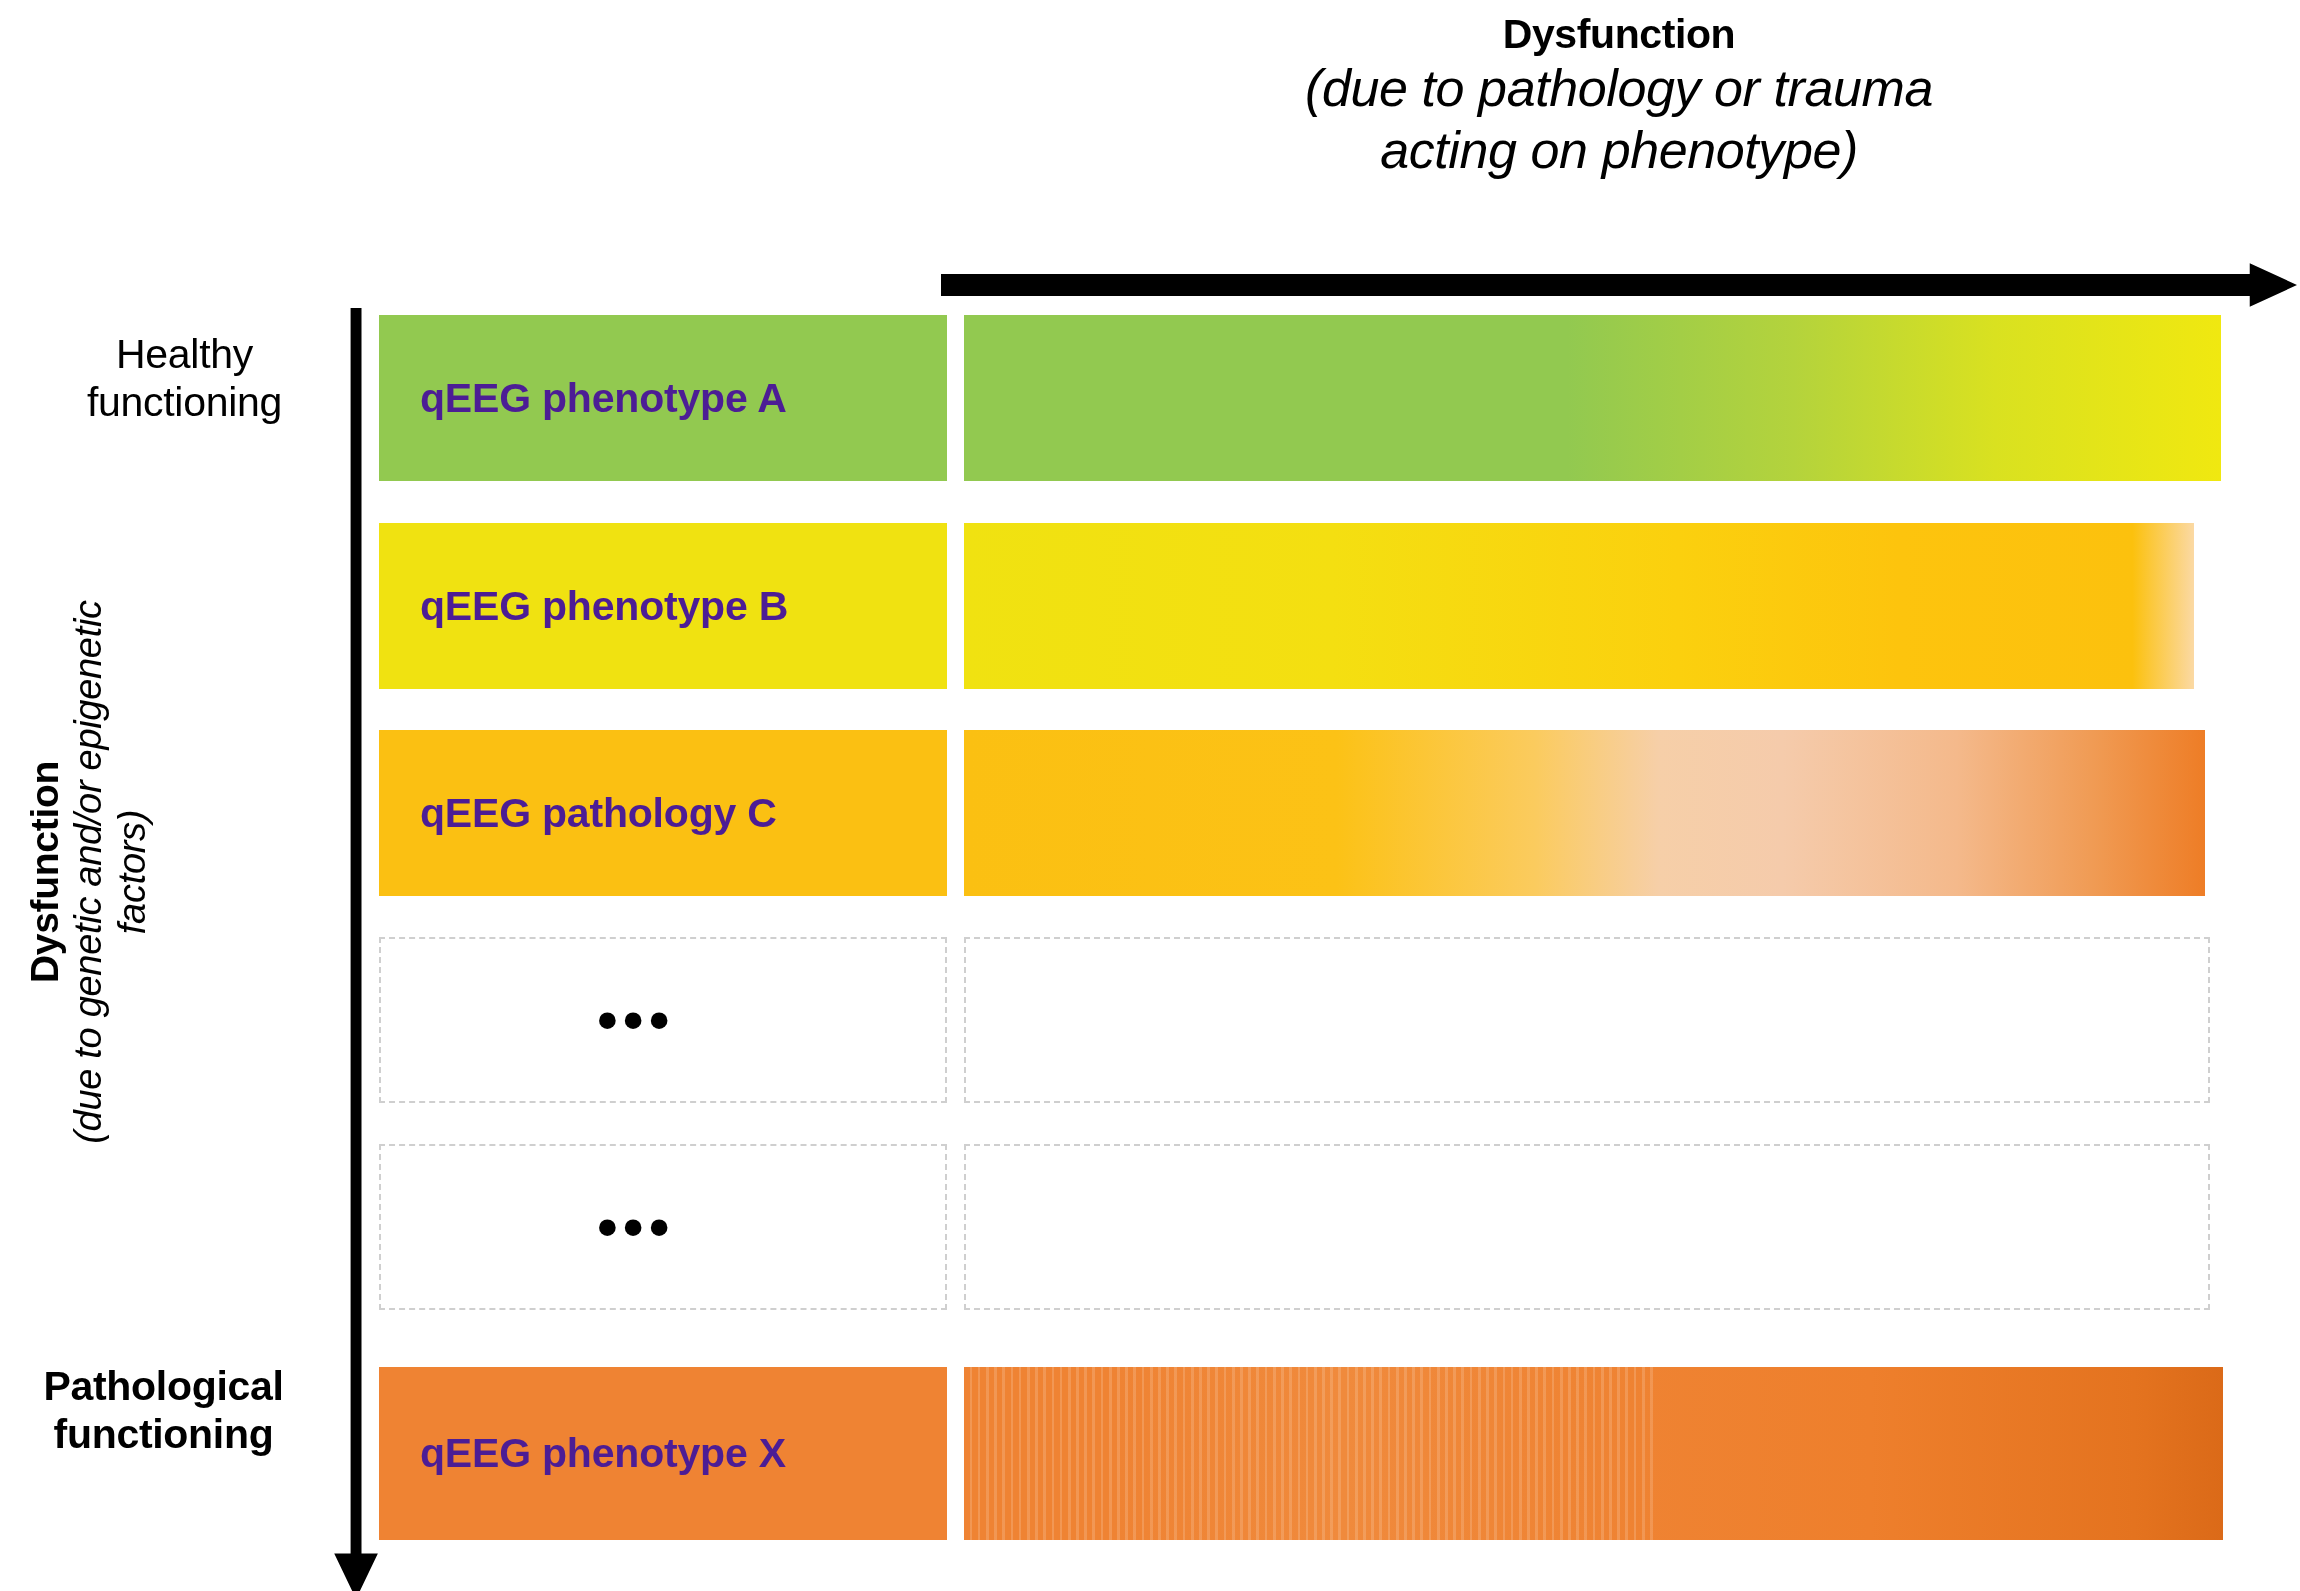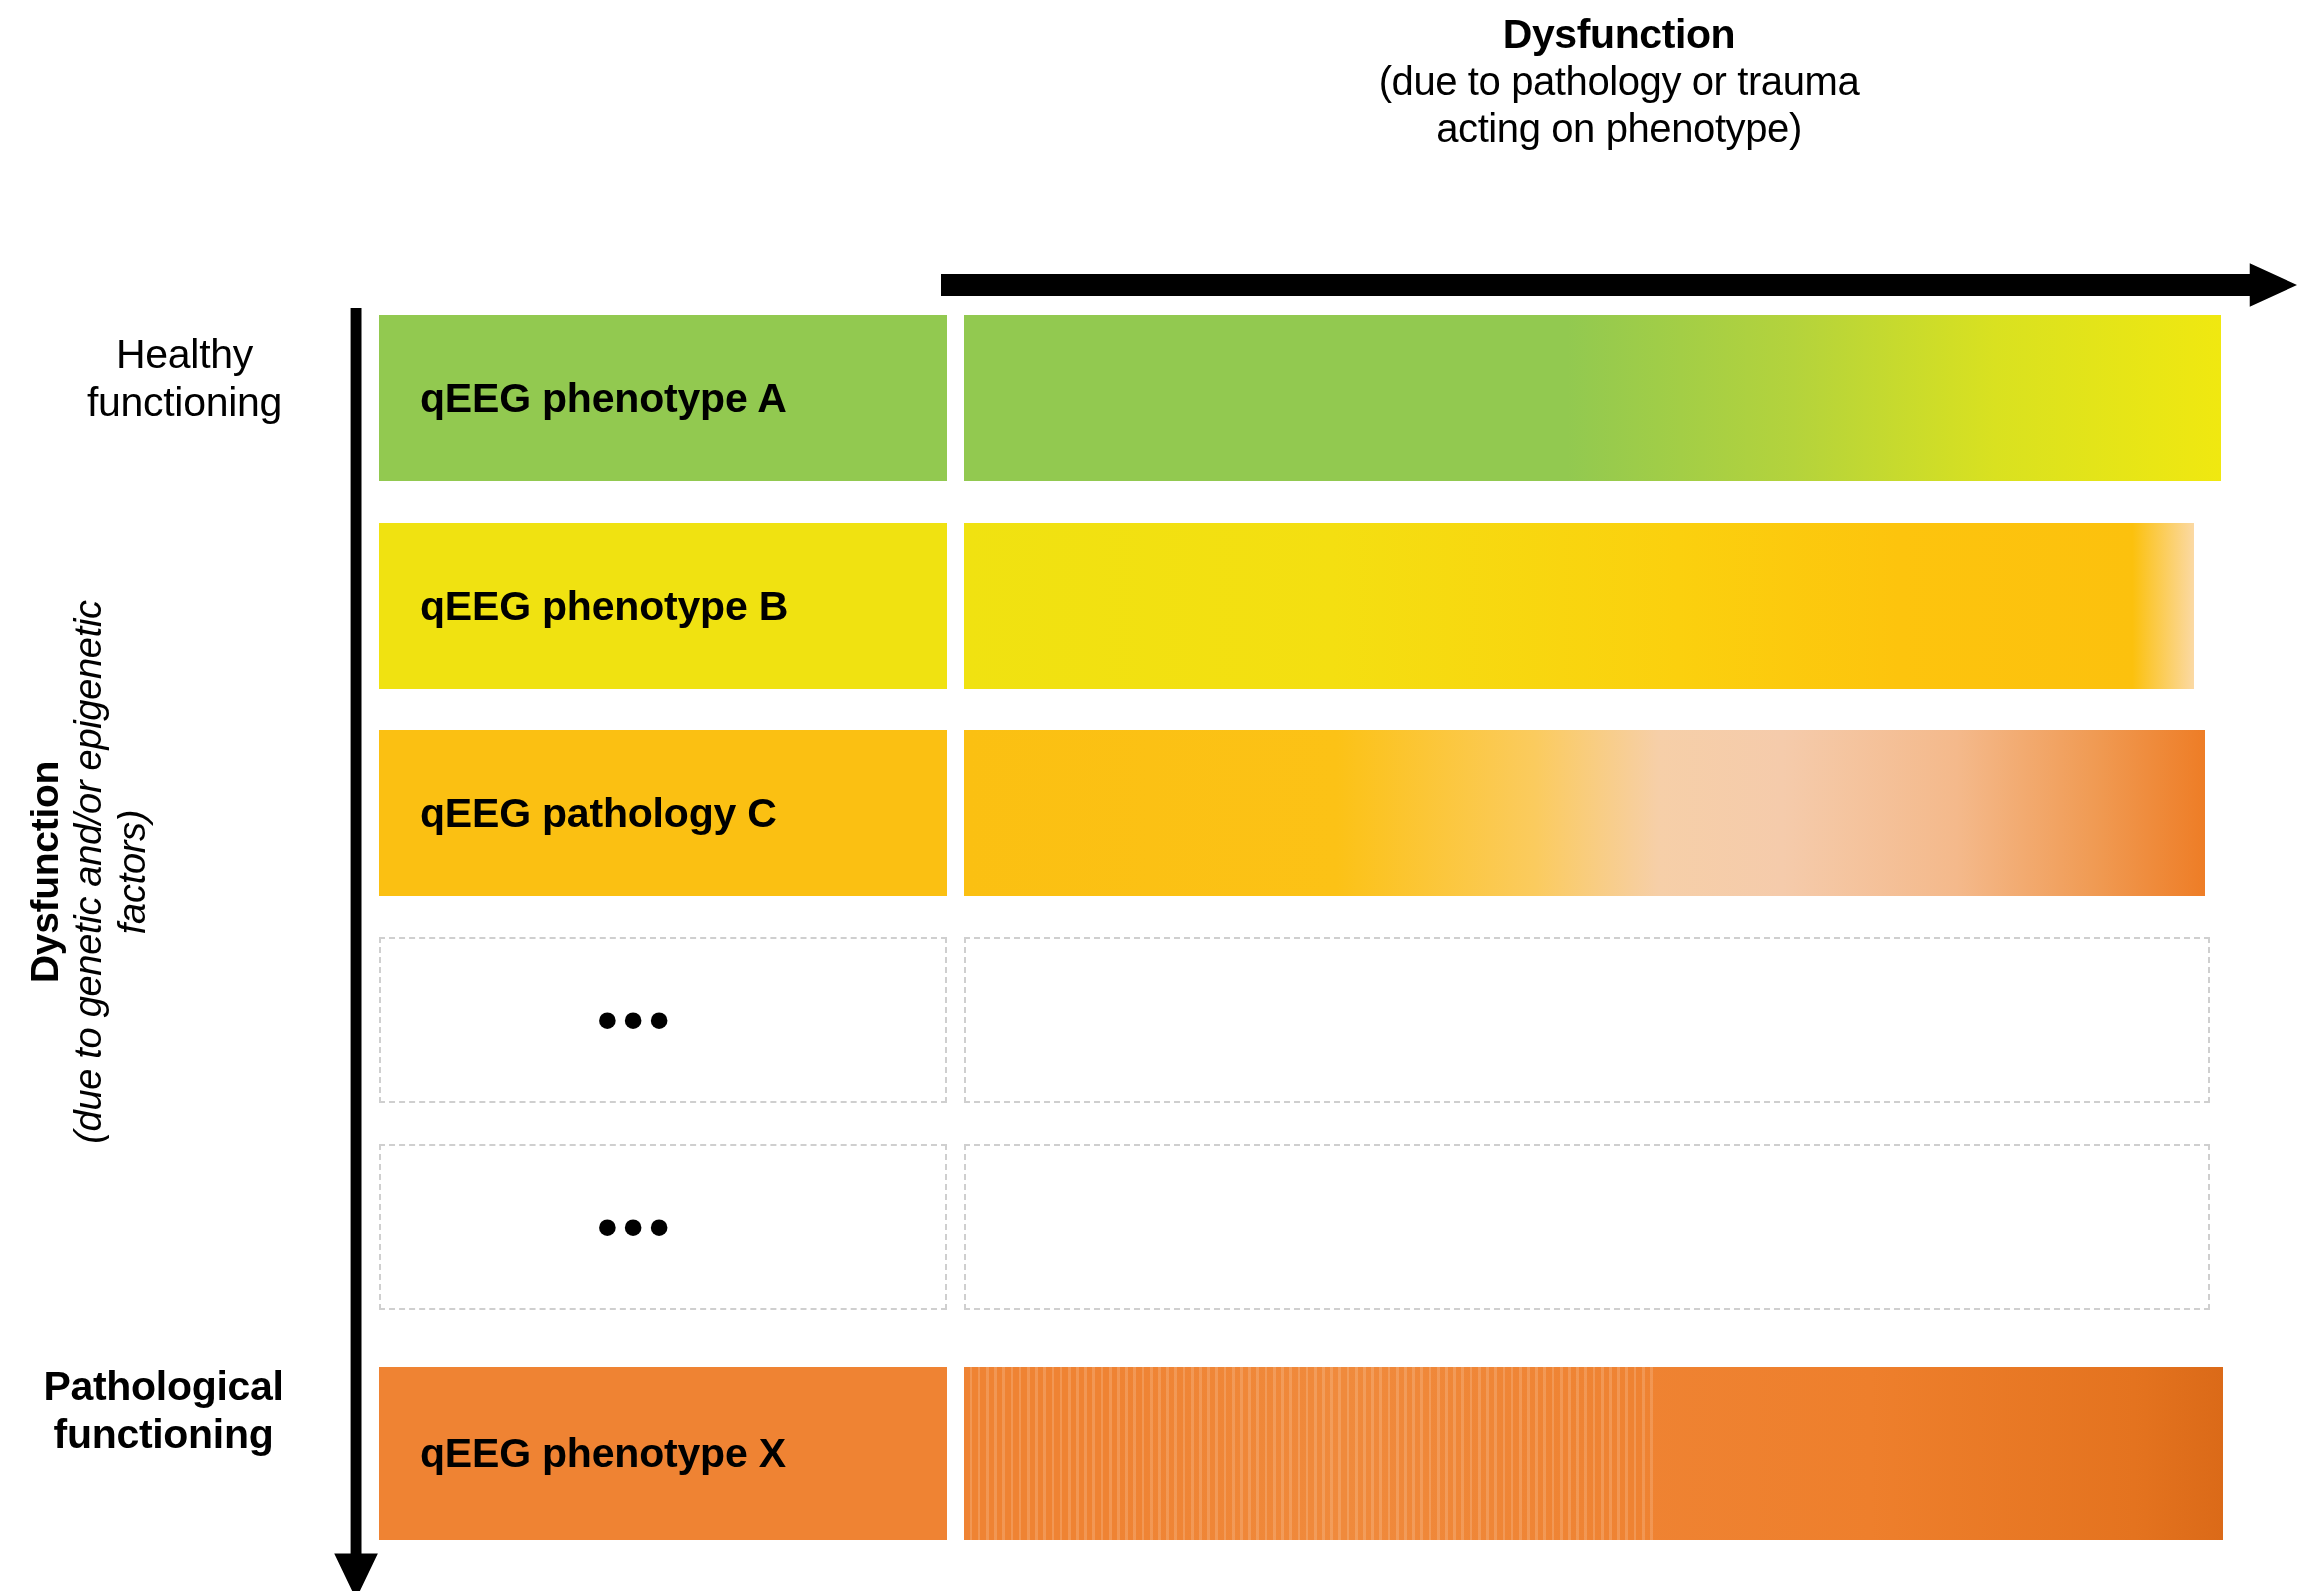--- a/index.html
+++ b/index.html
@@ -31,21 +31,22 @@
     text-align: center;
     line-height: 1.18;
   }
   #top-header .hdr-title {
     font-size: 41px;
     font-weight: bold;
     letter-spacing: -0.4px;
     display: block;
   }
   #top-header .hdr-sub {
-    font-size: 40px;
+    font-size: 52px;
+    font-style: italic;
     display: block;
     letter-spacing: -0.4px;
   }
 
   
   #arrow-horizontal {
     position: absolute;
     left: 941px;
     top: 255px;
     width: 1356px;
@@ -120,21 +121,21 @@
     height: 100%;
     display: flex;
     align-items: center;
     box-sizing: border-box;
     padding-left: 41px;
   }
   .row-label-text {
     font-size: 41px;
     font-weight: bold;
     letter-spacing: -0.2px;
-    color: #000000;
+    color: #4c1d95;
     white-space: nowrap;
   }
   .row-band {
     position: absolute;
     top: 0px;
     height: 100%;
   }
 
   
   #row-a { top: 307px; }

